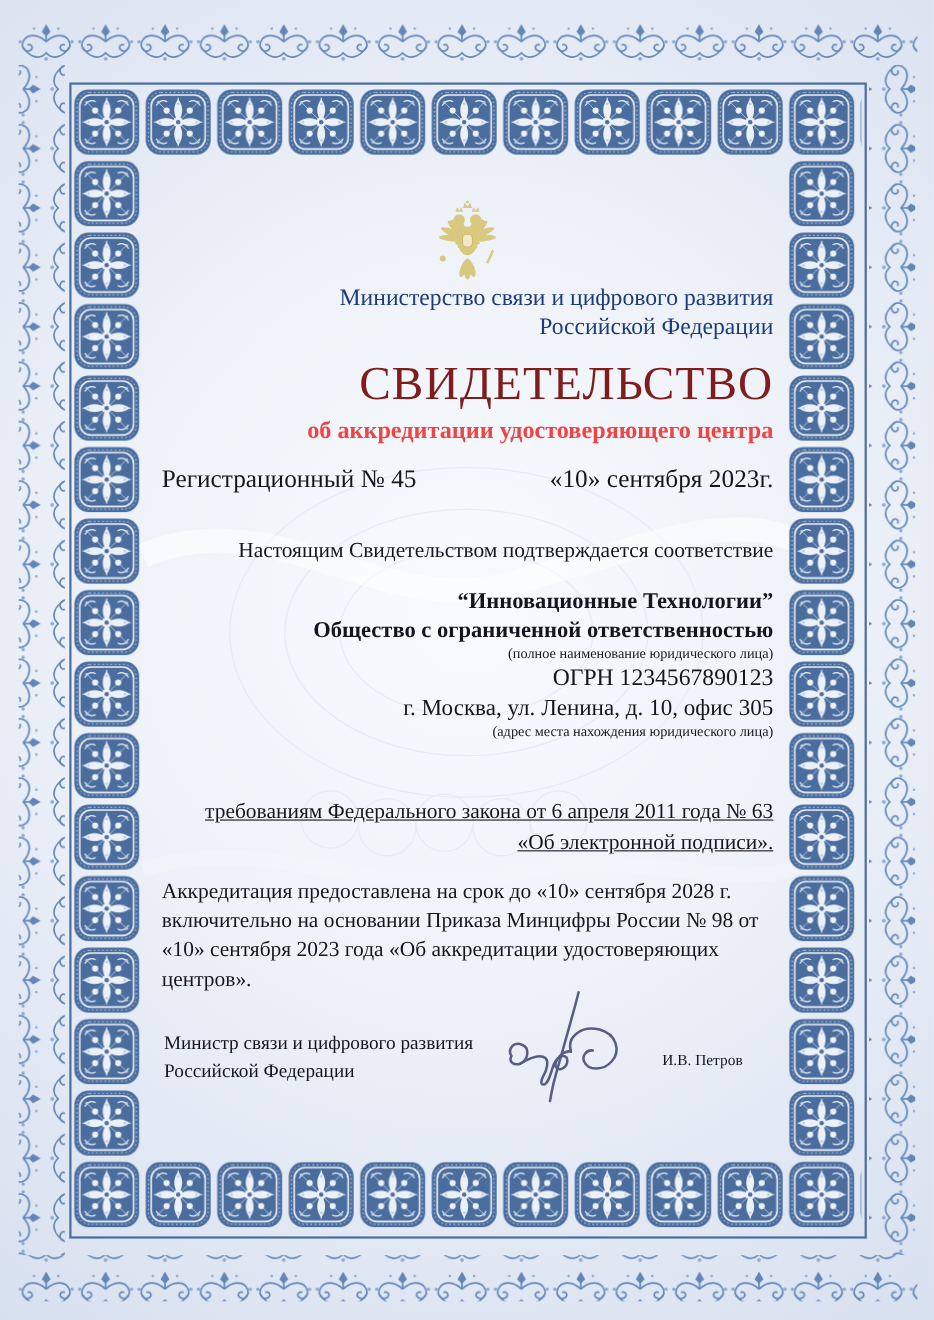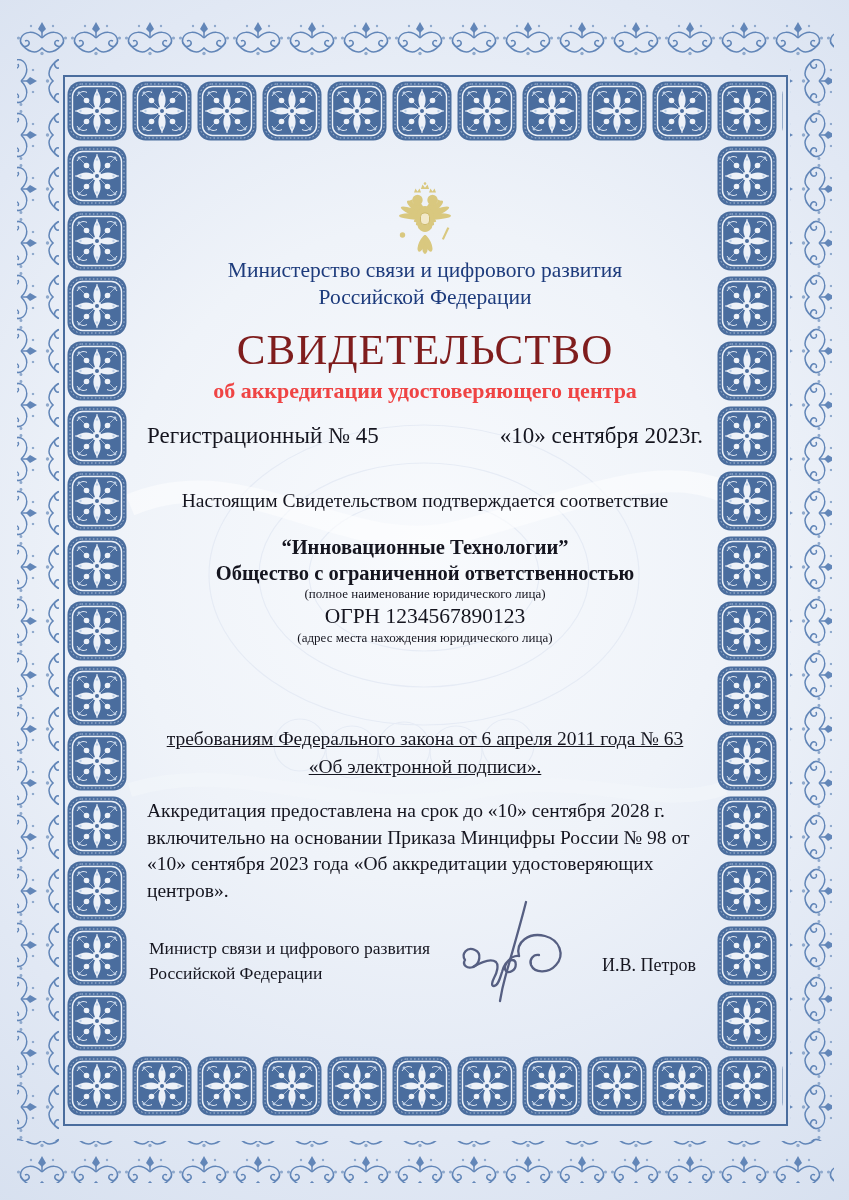--- a/index.html
+++ b/index.html
@@ -4,21 +4,21 @@
 <style>
   html { background:#ffffff; }
   body {
     margin:0; width:849px; height:1200px; position:relative; overflow:hidden;
     background: radial-gradient(ellipse 95% 72% at 50% 46%, #f8fafd 0%, #eff3f9 38%, #e1e8f4 68%, #d4deee 100%);
     font-family:"Liberation Serif","DejaVu Serif",serif;
     color:#15151f;
   }
   svg.frame { position:absolute; inset:0; display:block; }
   .content { position:absolute; left:147px; top:0; width:556px; }
-  .content > div, .content > h1 { position:absolute; left:0; width:100%; margin:0; text-align:center; }
+  .content > div, .content > h1 { position:absolute; left:0; width:100%; margin:0; text-align:right; }
 
   .emblem { top:182px; }
   .emblem svg { display:block; margin:0 auto; }
 
   .ministry { top:257px; font-size:21.5px; line-height:27px; color:#1d3b7c; }
   .doc-title { top:327px; font-size:43px; line-height:46px; font-weight:500; color:#7f1d1d; letter-spacing:1px; }
   .doc-subtitle { top:378px; font-size:22px; line-height:26px; font-weight:bold; color:#ef4444; }
 
   .regrow { top:423px; display:flex; justify-content:space-between; font-size:23px; line-height:26px; }
   .statement { top:488px; font-size:19.5px; line-height:26px; }
@@ -27,21 +27,21 @@
   .org .bold-line { font-size:20.5px; line-height:26px; font-weight:bold; }
   .org .caption { font-size:13px; line-height:16px; }
   .org .ogrn-line { font-size:21.5px; line-height:28px; }
   .org .addr-line { font-size:21px; line-height:27px; }
 
   .law { top:725px; font-size:19.5px; line-height:28px;text-decoration:underline; }
   .accred { top:798px; font-size:19.5px; line-height:26.5px; text-align:left !important; }
 
   .position { top:936px; text-align:left !important; left:2px !important; font-size:17.5px; line-height:25px; }
   .signature-wrap { top:898px; left:310px !important; width:135px !important; height:108px; }
-  .signame { top:953px; left:455px !important; width:auto !important; text-align:right; font-size:18px; line-height:24px; }
+  .signame { top:953px; left:455px !important; width:auto !important; text-align:right; font-size:14px; line-height:24px; }
 </style>
 </head>
 <body>
 
 <svg class="frame" width="849" height="1200" viewBox="0 0 849 1200" aria-hidden="true">
   <defs>
 
     <g id="med">
       <rect x="0.5" y="0.5" width="59" height="59" rx="13" fill="#4a6d9e"></rect>
       <rect x="3" y="3" width="54" height="54" rx="11.5" fill="none" stroke="#cdd9ea" stroke-width="0.8" stroke-dasharray="1.5 2.3"></rect>
@@ -182,20 +182,21 @@
     <span>«10» сентября 2023г.</span>
   </div>
 
   <div class="statement">Настоящим Свидетельством подтверждается соответствие</div>
 
   <div class="org">
     <div class="bold-line">“Инновационные Технологии”</div>
     <div class="bold-line">Общество с ограниченной ответственностью</div>
     <div class="caption">(полное наименование юридического лица)</div>
     <div class="ogrn-line">ОГРН 1234567890123</div>
+    <div class="addr-line">г. Москва, ул. Ленина, д. 10, офис 305</div>
     <div class="caption">(адрес места нахождения юридического лица)</div>
   </div>
 
   <div class="law">
     <div>требованиям Федерального закона от 6 апреля 2011 года № 63</div>
     <div>«Об электронной подписи».</div>
   </div>
 
   <div class="accred">
     <div>Аккредитация предоставлена на срок до «10» сентября 2028 г.</div>

